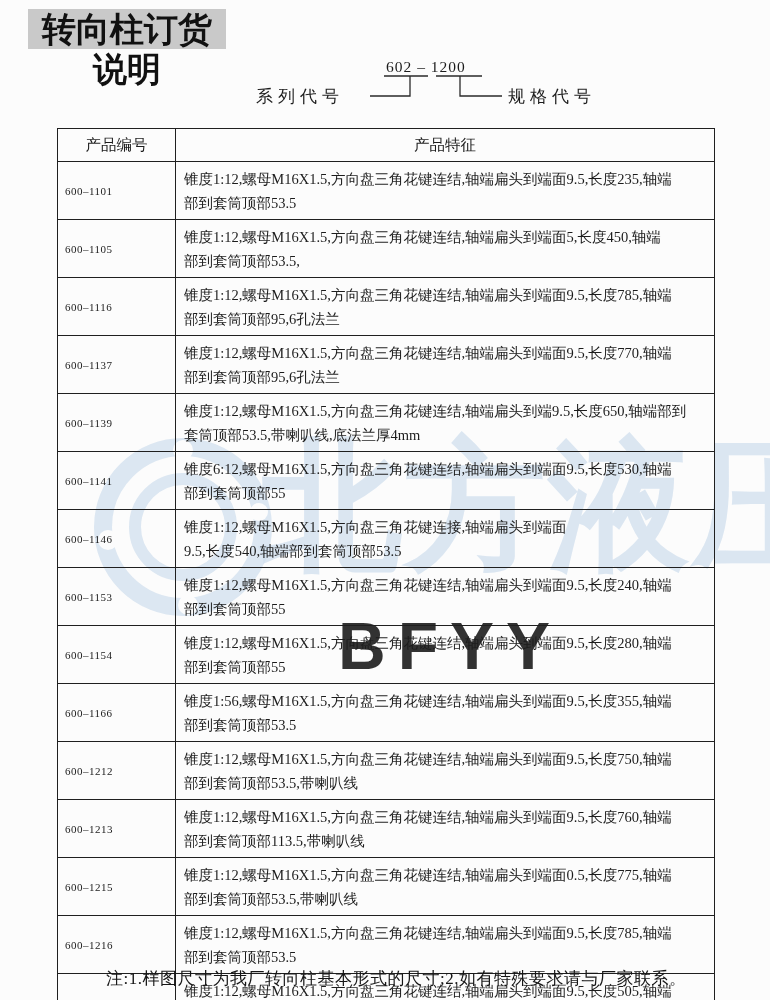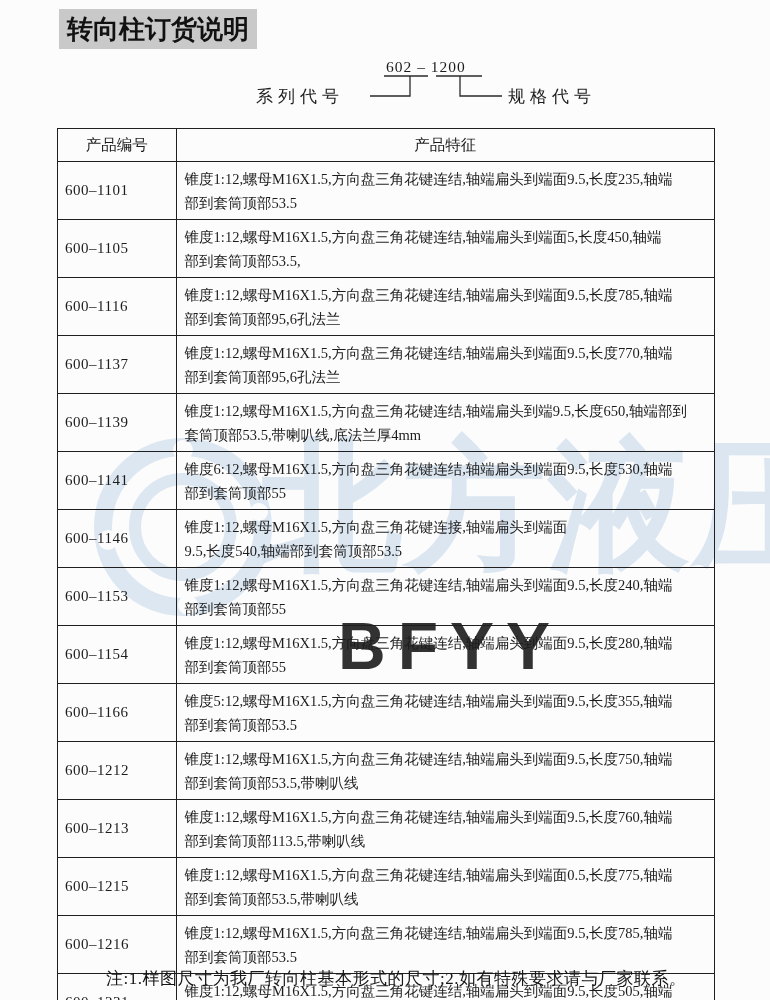--- a/index.html
+++ b/index.html
@@ -21,25 +21,25 @@
     white-space:nowrap;
   }
   .wm-en{
     position:absolute;left:300px;top:608px;
     font-size:66px;font-weight:bold;letter-spacing:12px;
     color:#000000;opacity:.8;
     font-family:Liberation Sans, sans-serif;
   }
   
   .title-box{
-    position:absolute;left:59px;top:9px;z-index:2;
+    position:absolute;left:28px;top:9px;z-index:2;
     width:198px;height:40px;
     background:#c9c9c9;
     font-family:"Liberation Sans","DejaVu Sans",sans-serif;
-    font-weight:bold;font-size:26px;line-height:40px;
+    font-weight:bold;font-size:34px;line-height:40px;
     text-align:center;color:#111;
   }
   
   .diagram{position:absolute;left:250px;top:48px;width:350px;height:62px;z-index:2;}
   .diagram text{fill:#1c1c1c;}
   .diagram .code{font-size:15.5px;letter-spacing:1px;font-family:"Liberation Serif","DejaVu Serif",serif;}
   .diagram .lbl{font-size:17px;letter-spacing:5px;font-family:"Liberation Serif","DejaVu Serif",serif;}
   .diagram line,.diagram polyline{stroke:#2a2a2a;stroke-width:1.3;fill:none;}
   
   table.spec{
@@ -51,21 +51,21 @@
   table.spec th,table.spec td{
     border:1px solid #1f1f1f;
     background:transparent;
   }
   table.spec th{
     height:32px;font-weight:normal;font-size:15.5px;
     text-align:center;padding:0;
   }
   table.spec td{height:53px;vertical-align:middle;}
   td.col-code{
-    width:113px;font-size:15px;letter-spacing:.5px;
+    width:113px;font-size:11px;letter-spacing:.5px;
     padding:0 0 0 7px;white-space:nowrap;
   }
   td.col-feat{
     width:545px;font-size:14.5px;line-height:24px;
     padding:2px 8px;white-space:pre-line;
   }
   
   .note{
     position:absolute;left:86px;top:967px;z-index:2;
     font-size:17px;letter-spacing:.5px;color:#161616;
@@ -160,21 +160,21 @@
     </tr>
 
     <tr>
       <td class="col-code">600–1154</td>
       <td class="col-feat">锥度1:12,螺母M16X1.5,方向盘三角花键连结,轴端扁头到端面9.5,长度280,轴端
 部到套筒顶部55</td>
     </tr>
 
     <tr>
       <td class="col-code">600–1166</td>
-      <td class="col-feat">锥度5:12,螺母M16X1.5,方向盘三角花键连结,轴端扁头到端面9.5,长度355,轴端
+      <td class="col-feat">锥度1:56,螺母M16X1.5,方向盘三角花键连结,轴端扁头到端面9.5,长度355,轴端
 部到套筒顶部53.5</td>
     </tr>
 
     <tr>
       <td class="col-code">600–1212</td>
       <td class="col-feat">锥度1:12,螺母M16X1.5,方向盘三角花键连结,轴端扁头到端面9.5,长度750,轴端
 部到套筒顶部53.5,带喇叭线</td>
     </tr>
 
     <tr>

